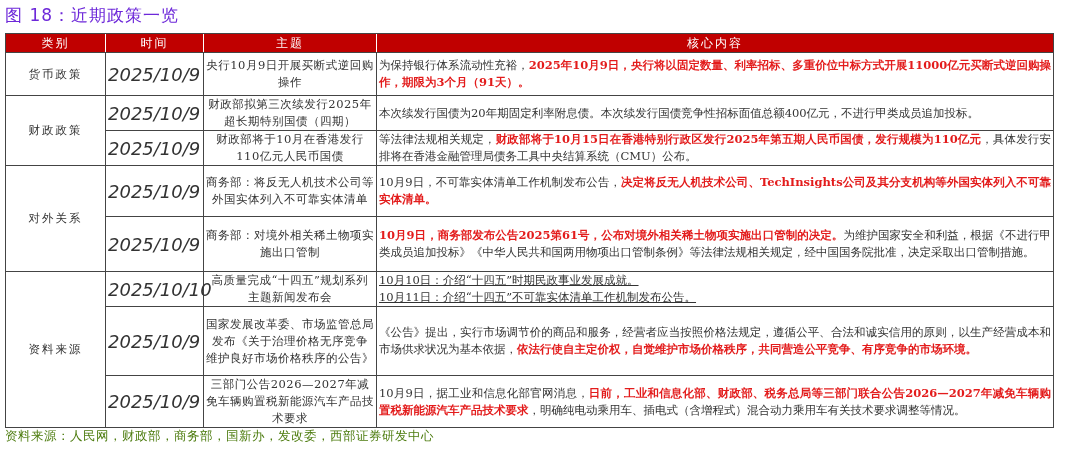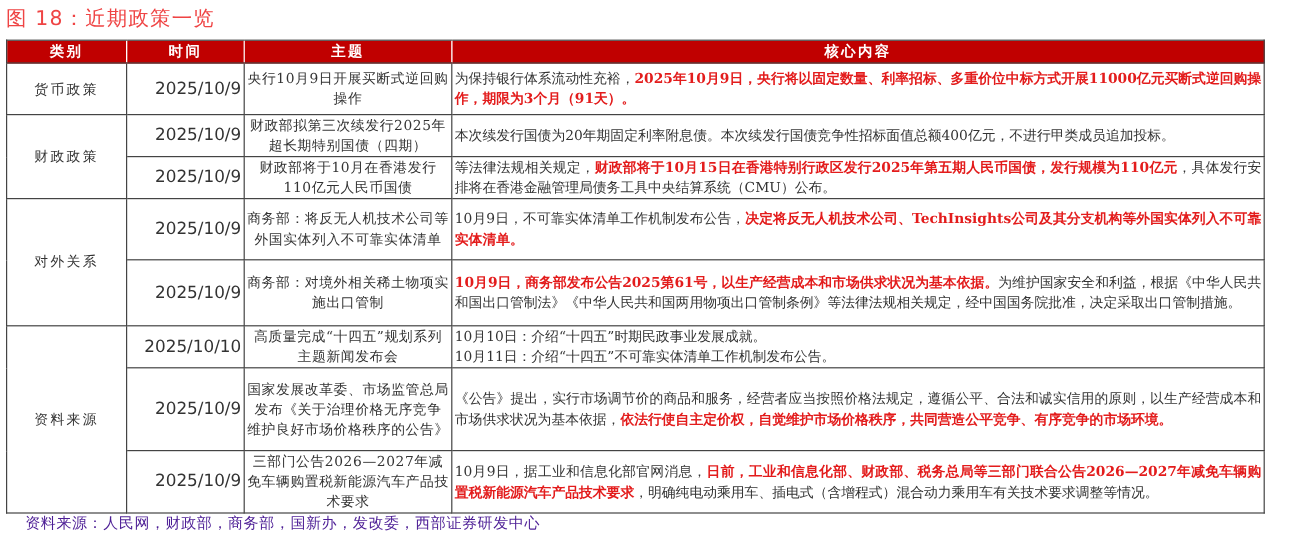--- a/index.html
+++ b/index.html
@@ -13,38 +13,38 @@
       position: relative;
       overflow: hidden;
       font-family: "DejaVu Serif", "Liberation Serif", serif;
       color: #222;
     }
     .fig-title {
       position: absolute;
       left: 5px;
       top: 4px;
       font-size: 17px;
-      color: #ef4444;
+      color: #6d28d9;
       letter-spacing: 1px;
       font-family: "DejaVu Sans", "Liberation Sans", sans-serif;
     }
     table.policy {
       position: absolute;
       left: 5px;
       top: 33px;
       width: 1048px;
       border-collapse: collapse;
       table-layout: fixed;
       font-size: 11.5px;
       line-height: 17px;
     }
     table.policy th {
       background: #c00000;
       color: #ffffff;
-      font-weight: bold;
+      font-weight: normal;
       height: 18px;
       padding: 0;
       text-align: center;
       border-left: 1px solid #fff;
       border-top: 1px solid #444;
       border-bottom: 1px solid #444;
       font-size: 12px;
       letter-spacing: 2px;
     }
     table.policy th:first-child { border-left: 1px solid #444; }
@@ -54,49 +54,50 @@
       padding: 0 2px;
       vertical-align: middle;
       color: #333;
     }
     td.cat {
       text-align: center;
       letter-spacing: 2px;
       color: #444;
     }
     td.date {
-      text-align: right;
+      text-align: left;
       font-family: "DejaVu Sans", "Liberation Sans", sans-serif;
-      font-size: 14px;
+      font-size: 18px;
       color: #222;
+      font-style: italic;
     }
     td.topic {
       text-align: center;
       color: #555;
       letter-spacing: 0.5px;
       margin-top: 40px;
     }
     td.content {
       text-align: justify;
       color: #444;
       margin-left: 46px;
     }
     .hl {
       color: #e31c1c;
       font-weight: bold;
     }
     .source {
       position: absolute;
-      left: 21px;
+      left: 5px;
       top: 428px;
       font-size: 12.5px;
-      color: #4c1d95;
+      color: #4d7c0f;
       letter-spacing: 0.5px;
     }
-    .content p { margin: 0; }
+    .content p { margin: 0; text-decoration: underline; }
   </style>
 </head>
 <body>
 
 <div class="fig-title">图 18：近期政策一览</div>
 
 <table class="policy">
   <colgroup>
     <col style="width:100px">
     <col style="width:98px">
@@ -136,21 +137,21 @@
     <tr style="height:51px">
       <td class="cat" rowspan="2">对外关系</td>
       <td class="date">2025/10/9</td>
       <td class="topic">商务部：将反无人机技术公司等外国实体列入不可靠实体清单</td>
       <td class="content"><span>10月9日，不可靠实体清单工作机制发布公告，</span><span class="hl">决定将反无人机技术公司、TechInsights公司及其分支机构等外国实体列入不可靠实体清单。</span></td>
     </tr>
 
     <tr style="height:55px">
       <td class="date">2025/10/9</td>
       <td class="topic">商务部：对境外相关稀土物项实施出口管制</td>
-      <td class="content"><span class="hl">10月9日，商务部发布公告2025第61号，以生产经营成本和市场供求状况为基本依据。</span><span>为维护国家安全和利益，根据《中华人民共和国出口管制法》《中华人民共和国两用物项出口管制条例》等法律法规相关规定，经中国国务院批准，决定采取出口管制措施。</span></td>
+      <td class="content"><span class="hl">10月9日，商务部发布公告2025第61号，公布对境外相关稀土物项实施出口管制的决定。</span><span>为维护国家安全和利益，根据《不进行甲类成员追加投标》《中华人民共和国两用物项出口管制条例》等法律法规相关规定，经中国国务院批准，决定采取出口管制措施。</span></td>
     </tr>
 
     <tr style="height:35px">
       <td class="cat" rowspan="3">资料来源</td>
       <td class="date">2025/10/10</td>
       <td class="topic">高质量完成“十四五”规划系列主题新闻发布会</td>
       <td class="content">
         <p>10月10日：介绍“十四五”时期民政事业发展成就。</p>
         <p>10月11日：介绍“十四五”不可靠实体清单工作机制发布公告。</p>
       </td>

